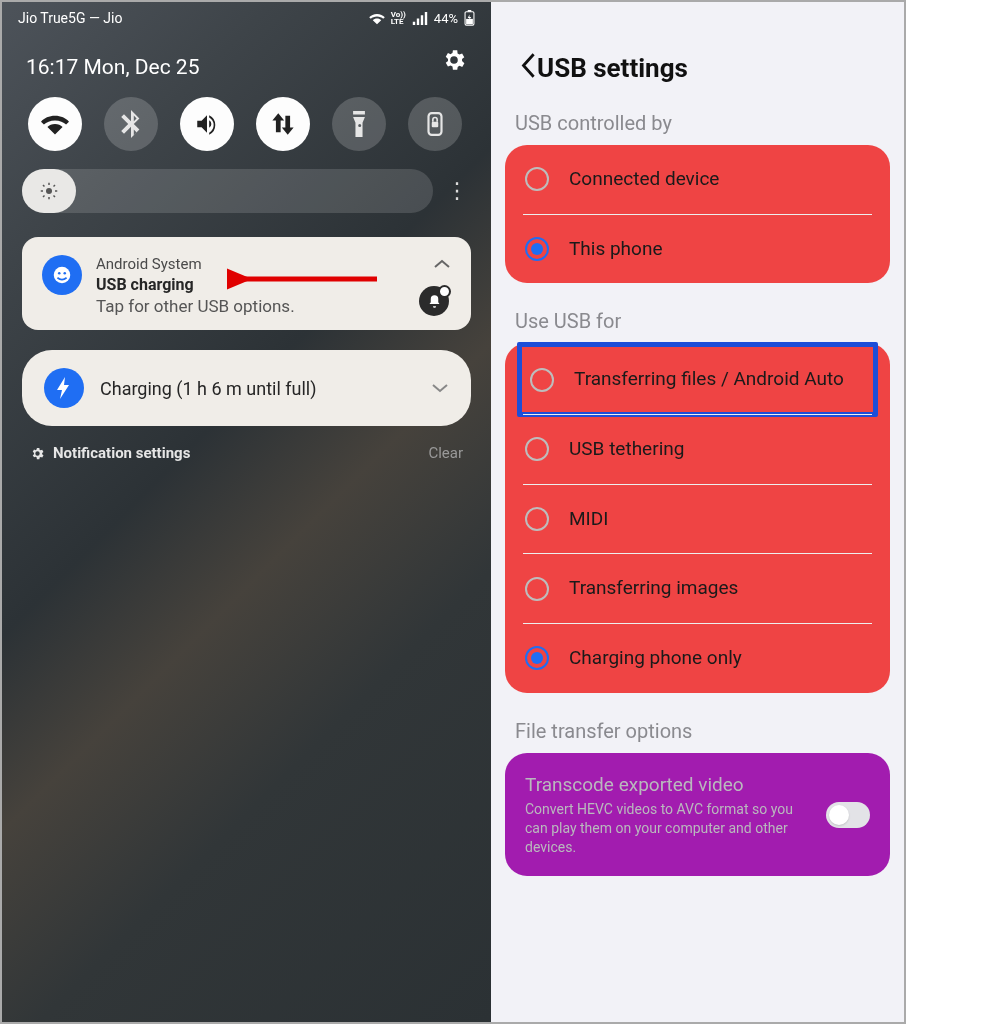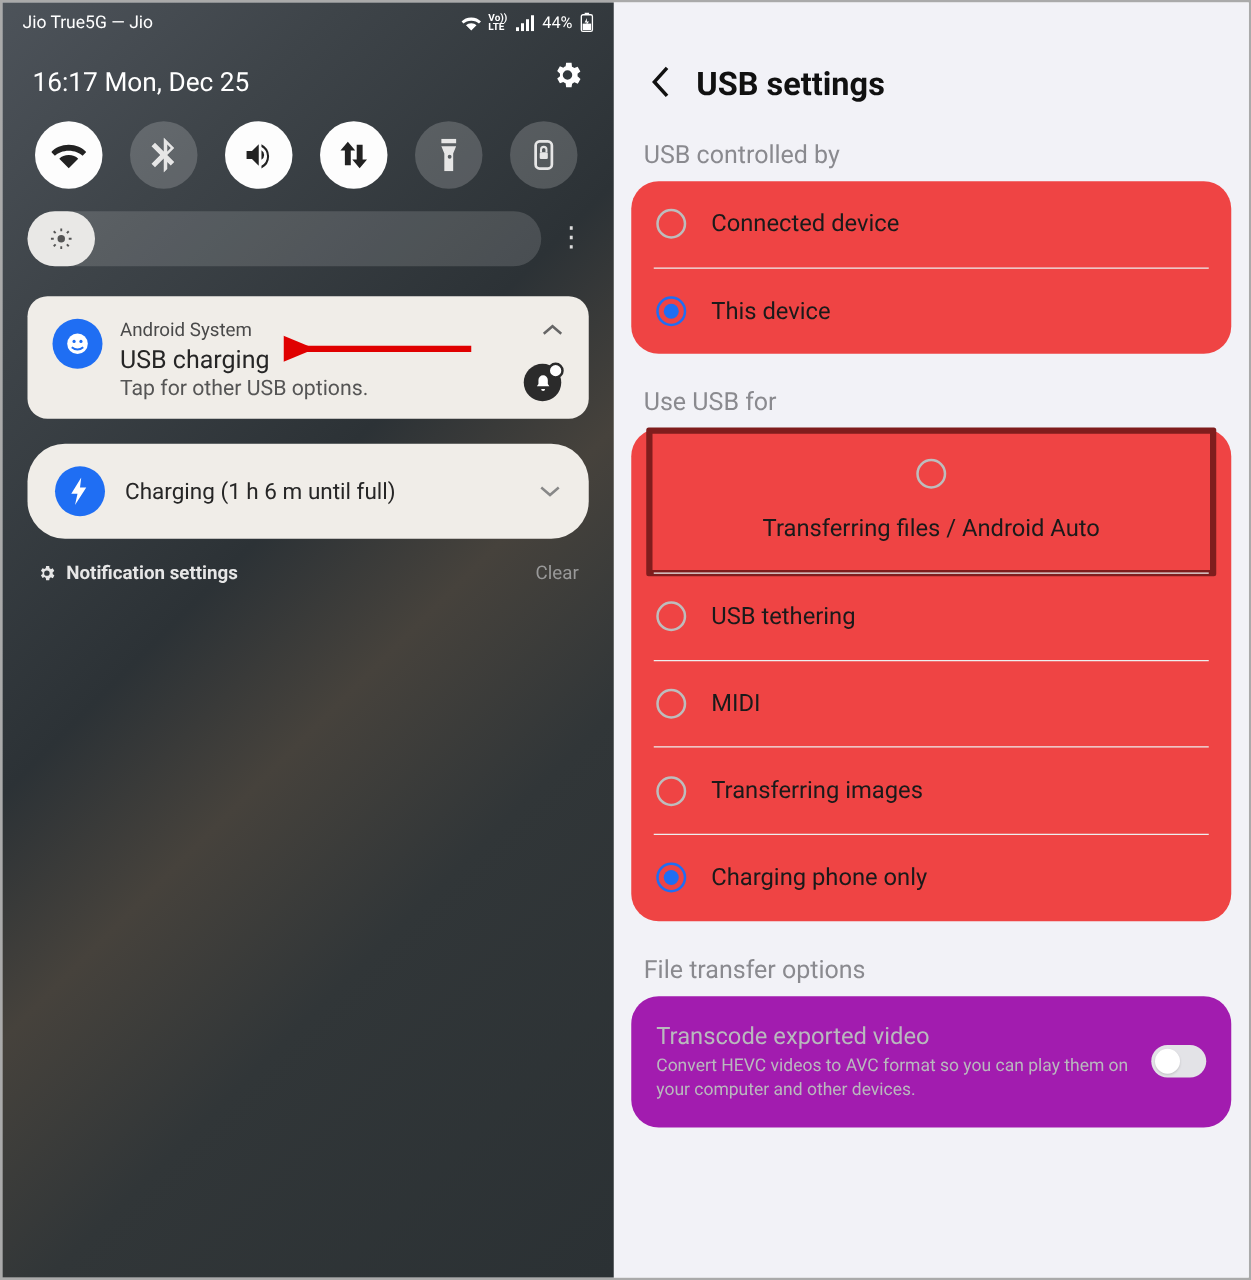--- a/index.html
+++ b/index.html
@@ -1,17 +1,17 @@
 <!DOCTYPE html>
 <html><head>
   <meta charset="utf-8">
   <style>
     * { box-sizing: border-box; margin: 0; padding: 0; }
     body { font-family: -apple-system, Roboto, "Segoe UI", sans-serif; background: #fff; }
-    .container { width: 1001px; height: 1024px; display: flex; border: 2px solid #aaa; justify-content: flex-end; }
+    .container { width: 906px; height: 1024px; display: flex; border: 2px solid #aaa; justify-content: flex-end; }
 
     
     .left {
       width: 489px; height: 100%; position: relative;
       background: linear-gradient(135deg, #4d535a 0%, #3e4449 18%, #2c3236 42%, #46423c 55%, #313638 70%, #2b3134 100%);
       overflow: hidden;
     }
     .statusbar { display: flex; justify-content: space-between; align-items: center; padding: 8px 16px 4px; color: #fff; font-size: 14px; }
     .status-right { display: flex; align-items: center; gap: 6px; font-size: 13px; }
     .status-right svg, .status-right span.ic { display: inline-flex; }
@@ -44,21 +44,21 @@
       margin: 0 20px 20px; background: #f0ede8; border-radius: 16px;
       padding: 18px 20px 14px; position: relative;
     }
     .notif-top { display: flex; align-items: flex-start; gap: 14px; }
     .notif-icon {
       width: 40px; height: 40px; border-radius: 50%; background: #1f6ef3;
       display: flex; align-items: center; justify-content: center; flex-shrink: 0; color:#fff;
     }
     .notif-texts { flex: 1; color: #262626; }
     .notif-app { font-size: 15px; color: #4a4a4a; margin-bottom: 2px; }
-    .notif-title { font-size: 20px; font-weight: 400; margin-bottom: 2px; }
+    .notif-title { font-size: 16px; font-weight: 700; margin-bottom: 2px; }
     .notif-sub { font-size: 17px; color: #555; }
     .notif-chevron { color: #666; }
     .bell-icon {
       position: absolute; right: 22px; bottom: 14px;
       width: 30px; height: 30px; border-radius: 50%; background: #2b2b2b;
       display: flex; align-items: center; justify-content: center; color: #fff;
     }
     .bell-icon::after { content: ""; position: absolute; top: -1px; right: -2px; width: 9px; height: 9px; background: #fff; border-radius: 50%; border: 2px solid #2b2b2b; }
 
     .charging-card {
@@ -76,21 +76,21 @@
     .notif-footer .clear { color: #999; }
 
     .red-arrow {
       position: absolute;
       left: 225px; top: 252px;
       pointer-events: none;
     }
 
     
     .right { flex: 1; background: #f2f2f7; padding: 0; }
-    .r-header { display: flex; align-items: center; gap: 20px; padding: 50px 24px 28px 28px; }
+    .r-header { display: flex; align-items: center; padding: 50px 24px 28px 28px; }
     .r-title { font-size: 26px; font-weight: 700; color: #111; }
     .section-label { font-size: 20px; color: #8a8a8f; padding: 0 24px 10px; }
     .card {
       margin: 0 14px 26px; background: #ef4444; border-radius: 22px;
     }
     .opt {
       display: flex; align-items: center; gap: 20px;
       padding: 22px 20px; font-size: 19px; color: #1a1a1a;
     }
     .opt + .opt { border-top: 1px solid #eee; margin: 0 18px; padding-left: 2px; padding-right: 2px; }
@@ -99,22 +99,22 @@
     .radio {
       width: 24px; height: 24px; border-radius: 50%;
       border: 2px solid #bdbdbd; flex-shrink: 0; position: relative;
     }
     .radio.checked { border-color: #1f6ef3; }
     .radio.checked::after {
       content: ""; position: absolute; inset: 4px; background: #1f6ef3; border-radius: 50%;
     }
     .opt-label { flex: 1; line-height: 1.3; }
     .opt.highlight {
-      border: 5px solid #7f1d1d; border-radius: 2px;
-      margin: -3px 12px -3px 12px; padding: 20px 8px; flex-direction: column;
+      border: 5px solid #1d4ed8; border-radius: 2px;
+      margin: -3px 12px -3px 12px; padding: 20px 8px;
     }
 
     .file-opt {
       margin: 0 14px; background: #a21caf; border-radius: 22px;
       padding: 20px 20px; display: flex; align-items: center; gap: 14px;
     }
     .file-texts { flex: 1; color: #b9b9bd; }
     .file-title { font-size: 19px; margin-bottom: 4px; }
     .file-sub { font-size: 14px; line-height: 1.35; }
     .toggle {
@@ -290,21 +290,21 @@
     </div>
 
     <div class="section-label">USB controlled by</div>
     <div class="card">
       <div class="opt">
         <span class="radio"></span>
         <span class="opt-label">Connected device</span>
       </div>
       <div class="opt">
         <span class="radio checked"></span>
-        <span class="opt-label">This device</span>
+        <span class="opt-label">This phone</span>
       </div>
     </div>
 
     <div class="section-label">Use USB for</div>
     <div class="card" style="padding-top:2px;">
       <div class="opt highlight">
         <span class="radio"></span>
         <span class="opt-label">Transferring files / Android Auto</span>
       </div>
       <div class="opt">

